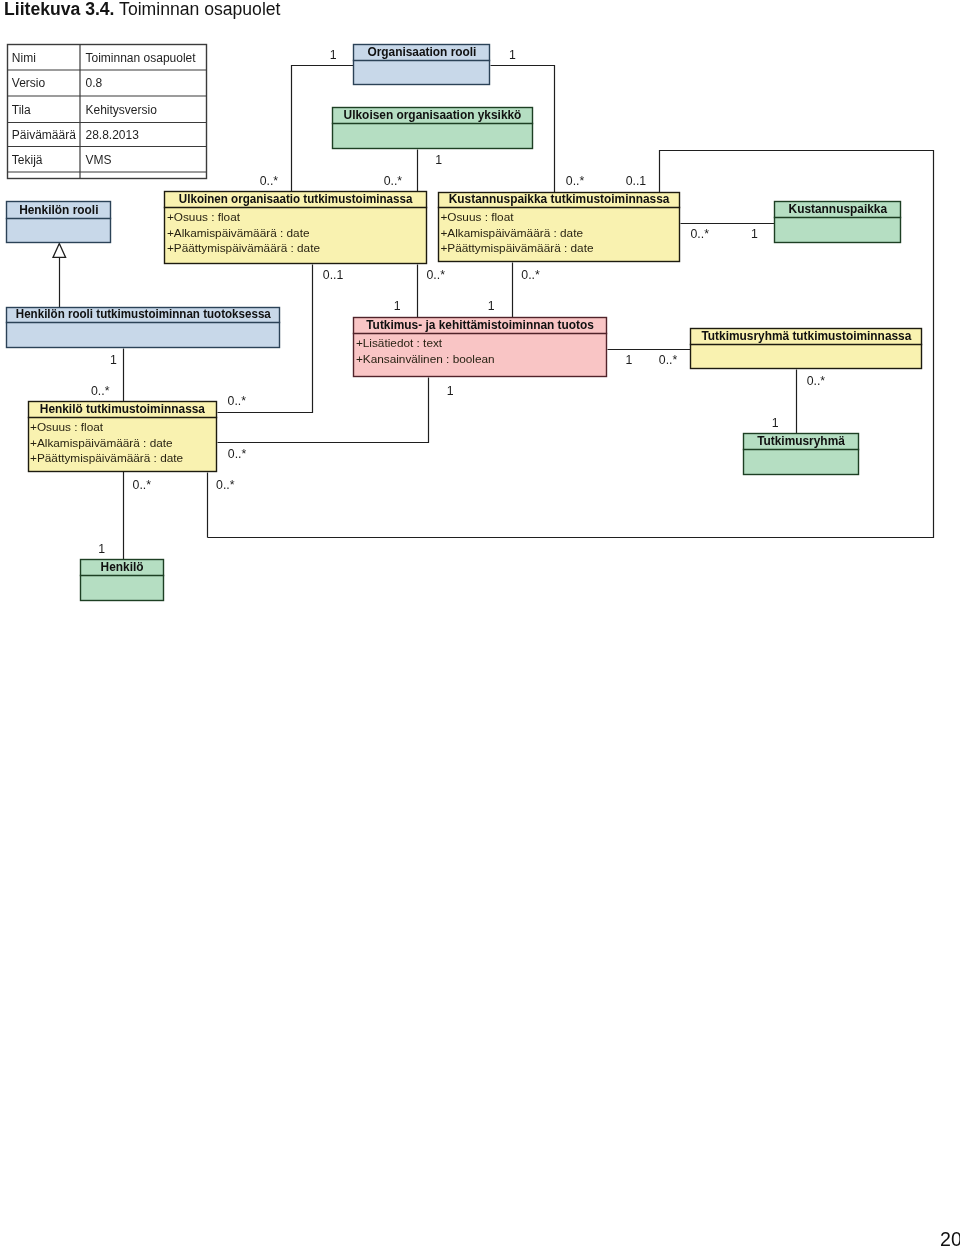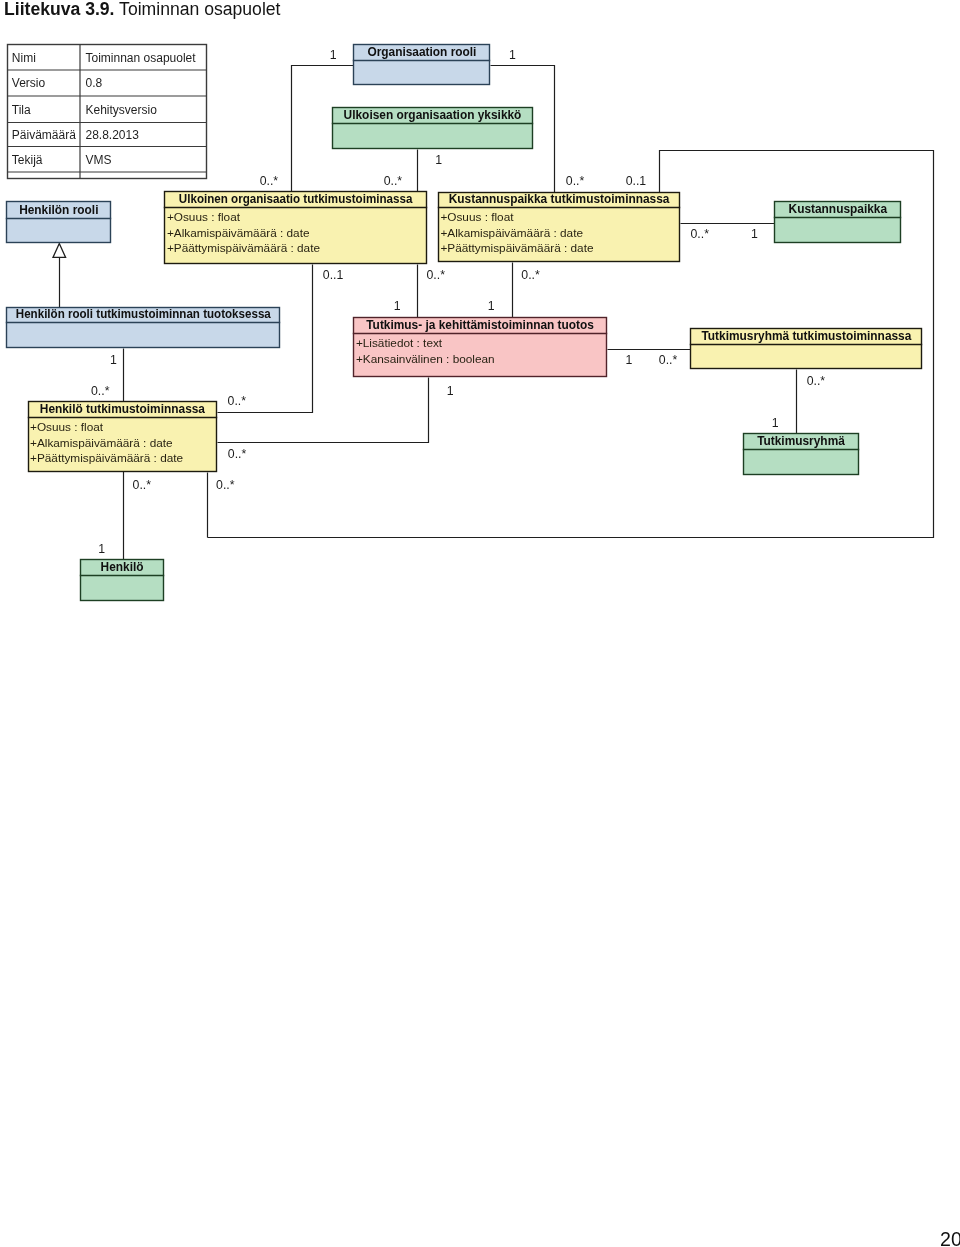--- a/index.html
+++ b/index.html
@@ -9,21 +9,21 @@
        transform:translateZ(0);}
   #page-title{position:absolute;left:4px;top:-1px;font-size:17.6px;color:#141414;white-space:nowrap;}
   #page-title .pref{font-weight:bold;}
   #diagram{position:absolute;left:0;top:0;}
   #diagram text{font-family:"Liberation Sans",sans-serif;}
   #page-number{position:absolute;left:940px;top:1228px;font-size:19.6px;color:#111111;}
 </style>
 </head>
 <body>
 
-<div id="page-title"><span class="pref">Liitekuva 3.9.</span> <span>Toiminnan osapuolet</span></div>
+<div id="page-title"><span class="pref">Liitekuva 3.4.</span> <span>Toiminnan osapuolet</span></div>
 
 <svg id="diagram" width="960" height="1247" viewBox="0 0 960 1247">
   <g>
    <rect x="7.5" y="44.5" width="199" height="134.0" fill="#ffffff" stroke="#3b3b3b" stroke-width="1.4"></rect>
    <line x1="80" y1="44.5" x2="80" y2="178.5" stroke="#3b3b3b" stroke-width="1.2"></line>
    <line x1="7" y1="70" x2="207" y2="70" stroke="#3b3b3b" stroke-width="1.2"></line>
    <line x1="7" y1="96" x2="207" y2="96" stroke="#3b3b3b" stroke-width="1.2"></line>
    <line x1="7" y1="122.5" x2="207" y2="122.5" stroke="#3b3b3b" stroke-width="1.2"></line>
    <line x1="7" y1="146.5" x2="207" y2="146.5" stroke="#3b3b3b" stroke-width="1.2"></line>
    <line x1="7" y1="172" x2="207" y2="172" stroke="#3b3b3b" stroke-width="1.2"></line>

